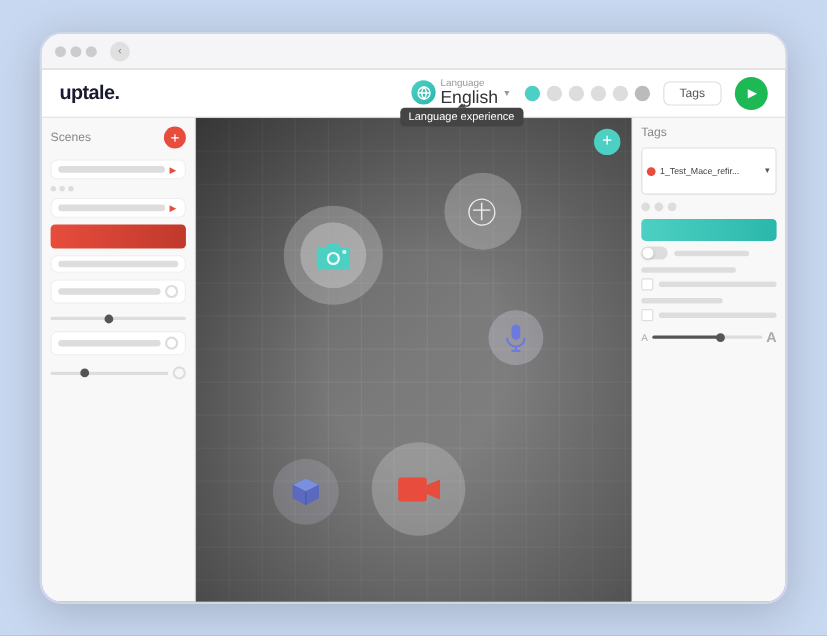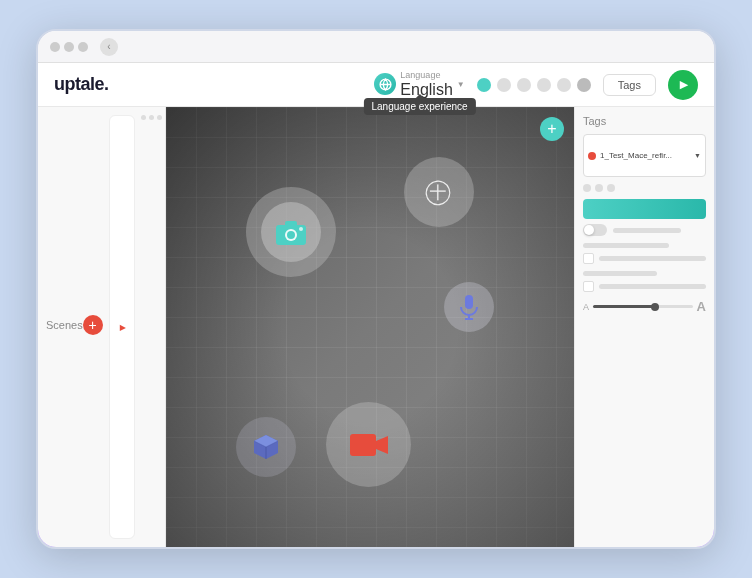--- a/index.html
+++ b/index.html
@@ -192,26 +192,26 @@
 
     
     .main-content {
       display: flex;
       flex: 1;
       overflow: hidden;
     }
 
     
     .left-sidebar {
-      width: 128px;
+      width: 140px;
       background: #f8f8f8;
       border-right: 1px solid #e8e8e8;
       padding: 8px;
       display: flex;
-      flex-direction: row;
+      flex-direction: column;
       gap: 6px;
       overflow-y: auto;
       flex-shrink: 0;
     }
 
     .sidebar-header {
       display: flex;
       align-items: center;
       justify-content: space-between;
       margin-bottom: 4px;

